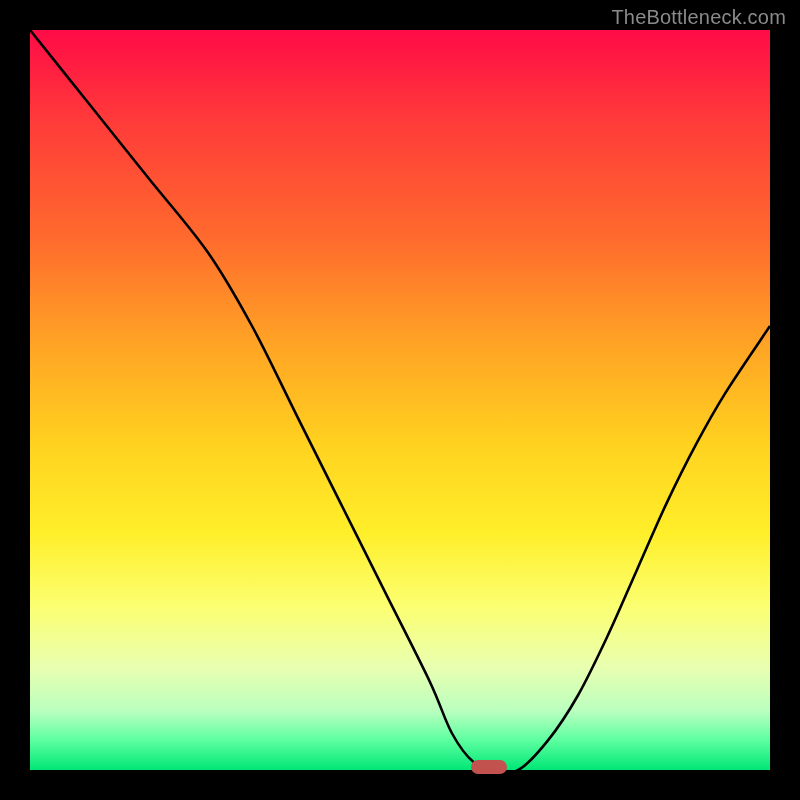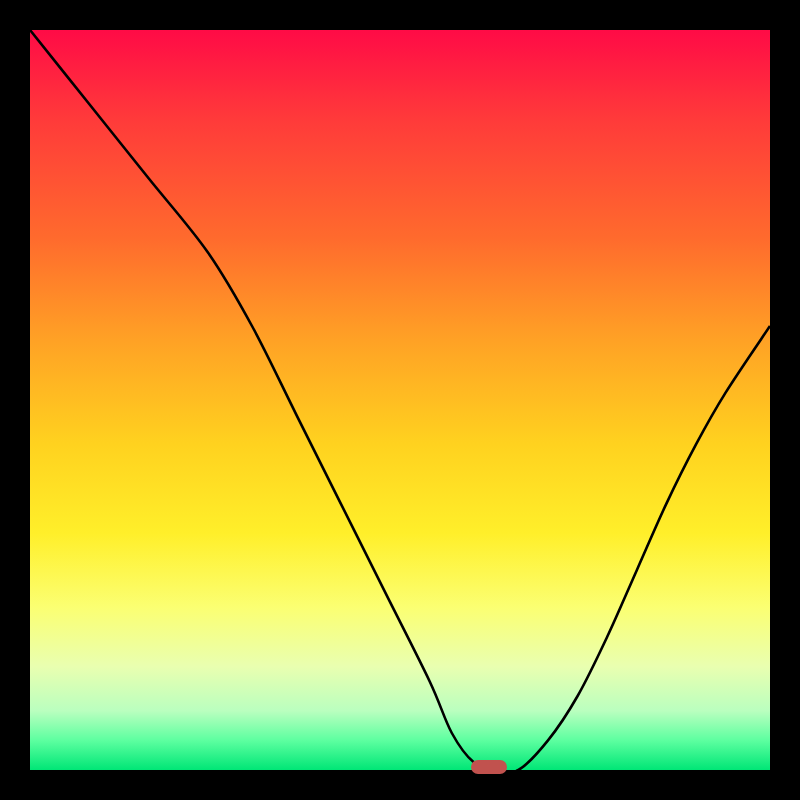--- a/index.html
+++ b/index.html
@@ -59,20 +59,21 @@
     color: #8a8a8a;
     font-size: 20px;
     letter-spacing: 0.2px;
     user-select: none;
   }
 </style>
 </head>
 <body>
 
 <div class="frame">
+  <div class="attribution">TheBottleneck.com</div>
 
   <div class="plot-area">
     <svg class="curve-svg" viewBox="0 0 740 740" preserveAspectRatio="none">
       <path fill="none" stroke="#000" stroke-width="2.6" d="M 0.00 0.00 C 9.87 12.33, 39.47 49.33, 59.20 74.00 C 78.93 98.67, 98.67 123.33, 118.40 148.00 C 138.13 172.67, 160.33 197.33, 177.60 222.00 C 194.87 246.67, 207.20 268.87, 222.00 296.00 C 236.80 323.13, 251.60 355.20, 266.40 384.80 C 281.20 414.40, 296.00 444.00, 310.80 473.60 C 325.60 503.20, 340.40 532.80, 355.20 562.40 C 370.00 592.00, 388.50 627.77, 399.60 651.20 C 410.70 674.63, 414.40 689.43, 421.80 703.00 C 429.20 716.57, 436.60 726.43, 444.00 732.60 C 451.40 738.77, 458.80 738.77, 466.20 740.00 C 473.60 741.23, 479.77 744.93, 488.40 740.00 C 497.03 735.07, 508.13 722.73, 518.00 710.40 C 527.87 698.07, 537.73 683.27, 547.60 666.00 C 557.47 648.73, 567.33 627.77, 577.20 606.80 C 587.07 585.83, 596.93 562.40, 606.80 540.20 C 616.67 518.00, 626.53 494.57, 636.40 473.60 C 646.27 452.63, 656.13 432.90, 666.00 414.40 C 675.87 395.90, 683.27 382.33, 695.60 362.60 C 707.93 342.87, 732.60 307.10, 740.00 296.00" id="curve-path"></path>
     </svg>
     <div class="marker" id="marker" style="left: 458.8px; top: 737px;"></div>
   </div>
 </div>
 
 </body></html>

